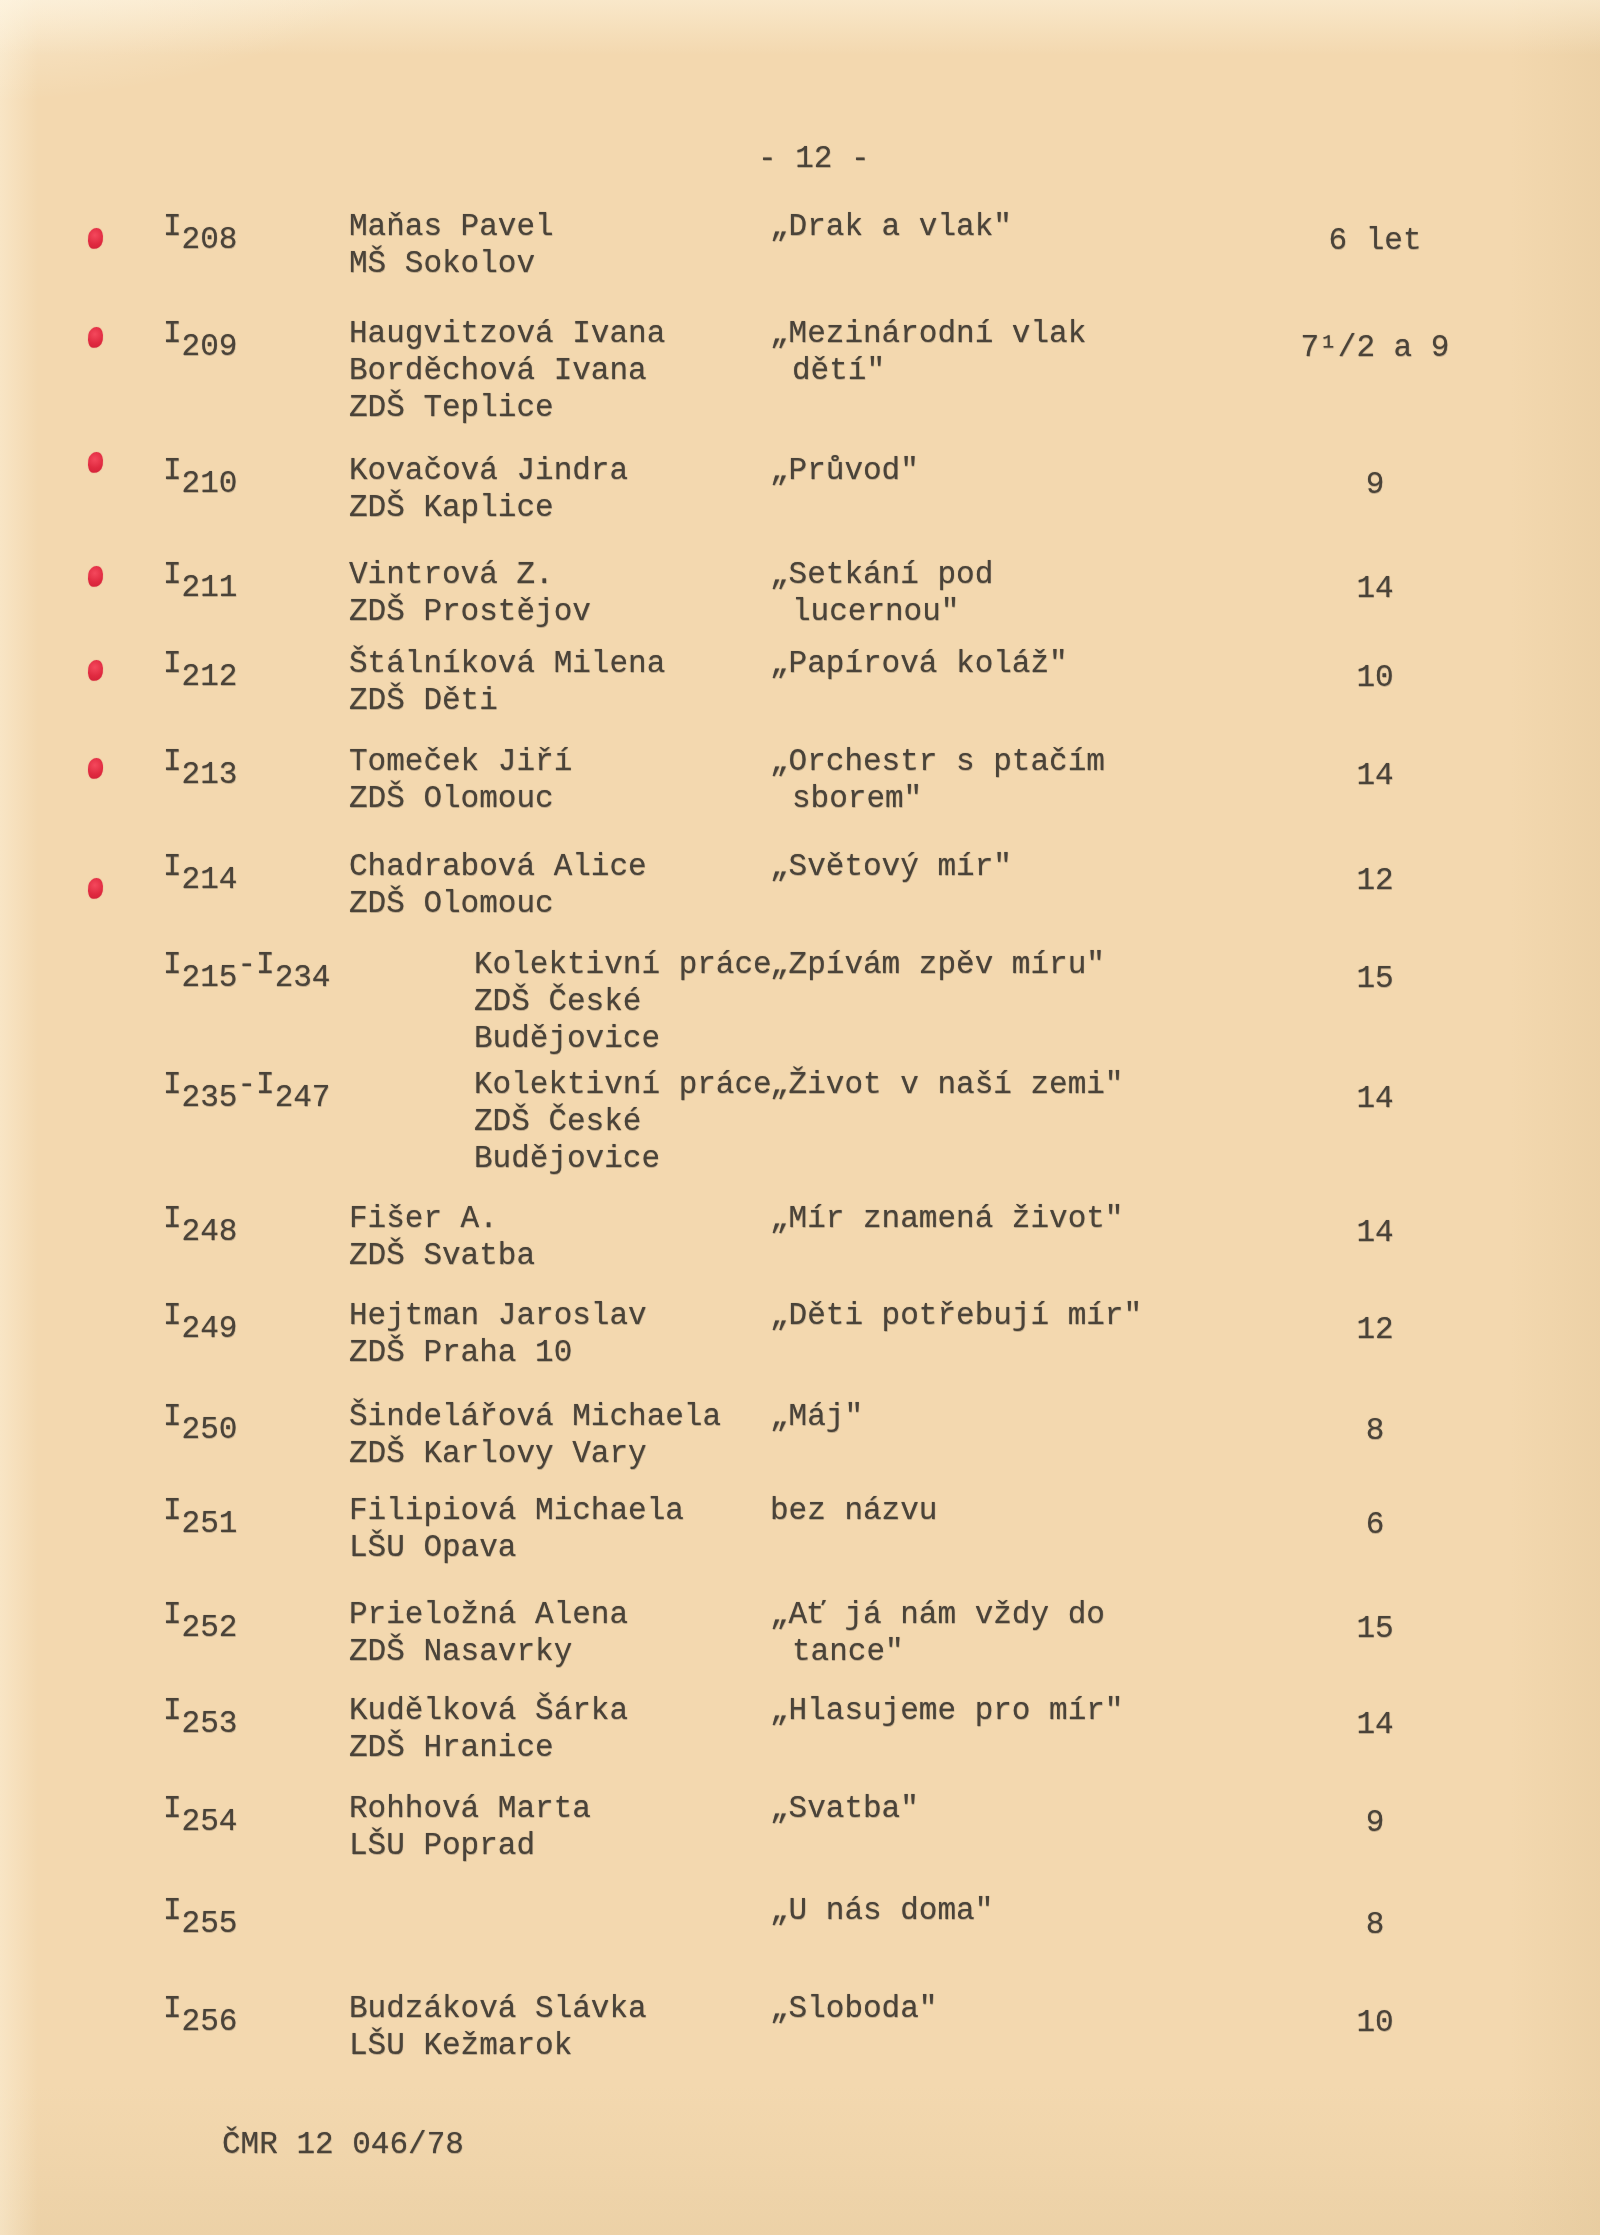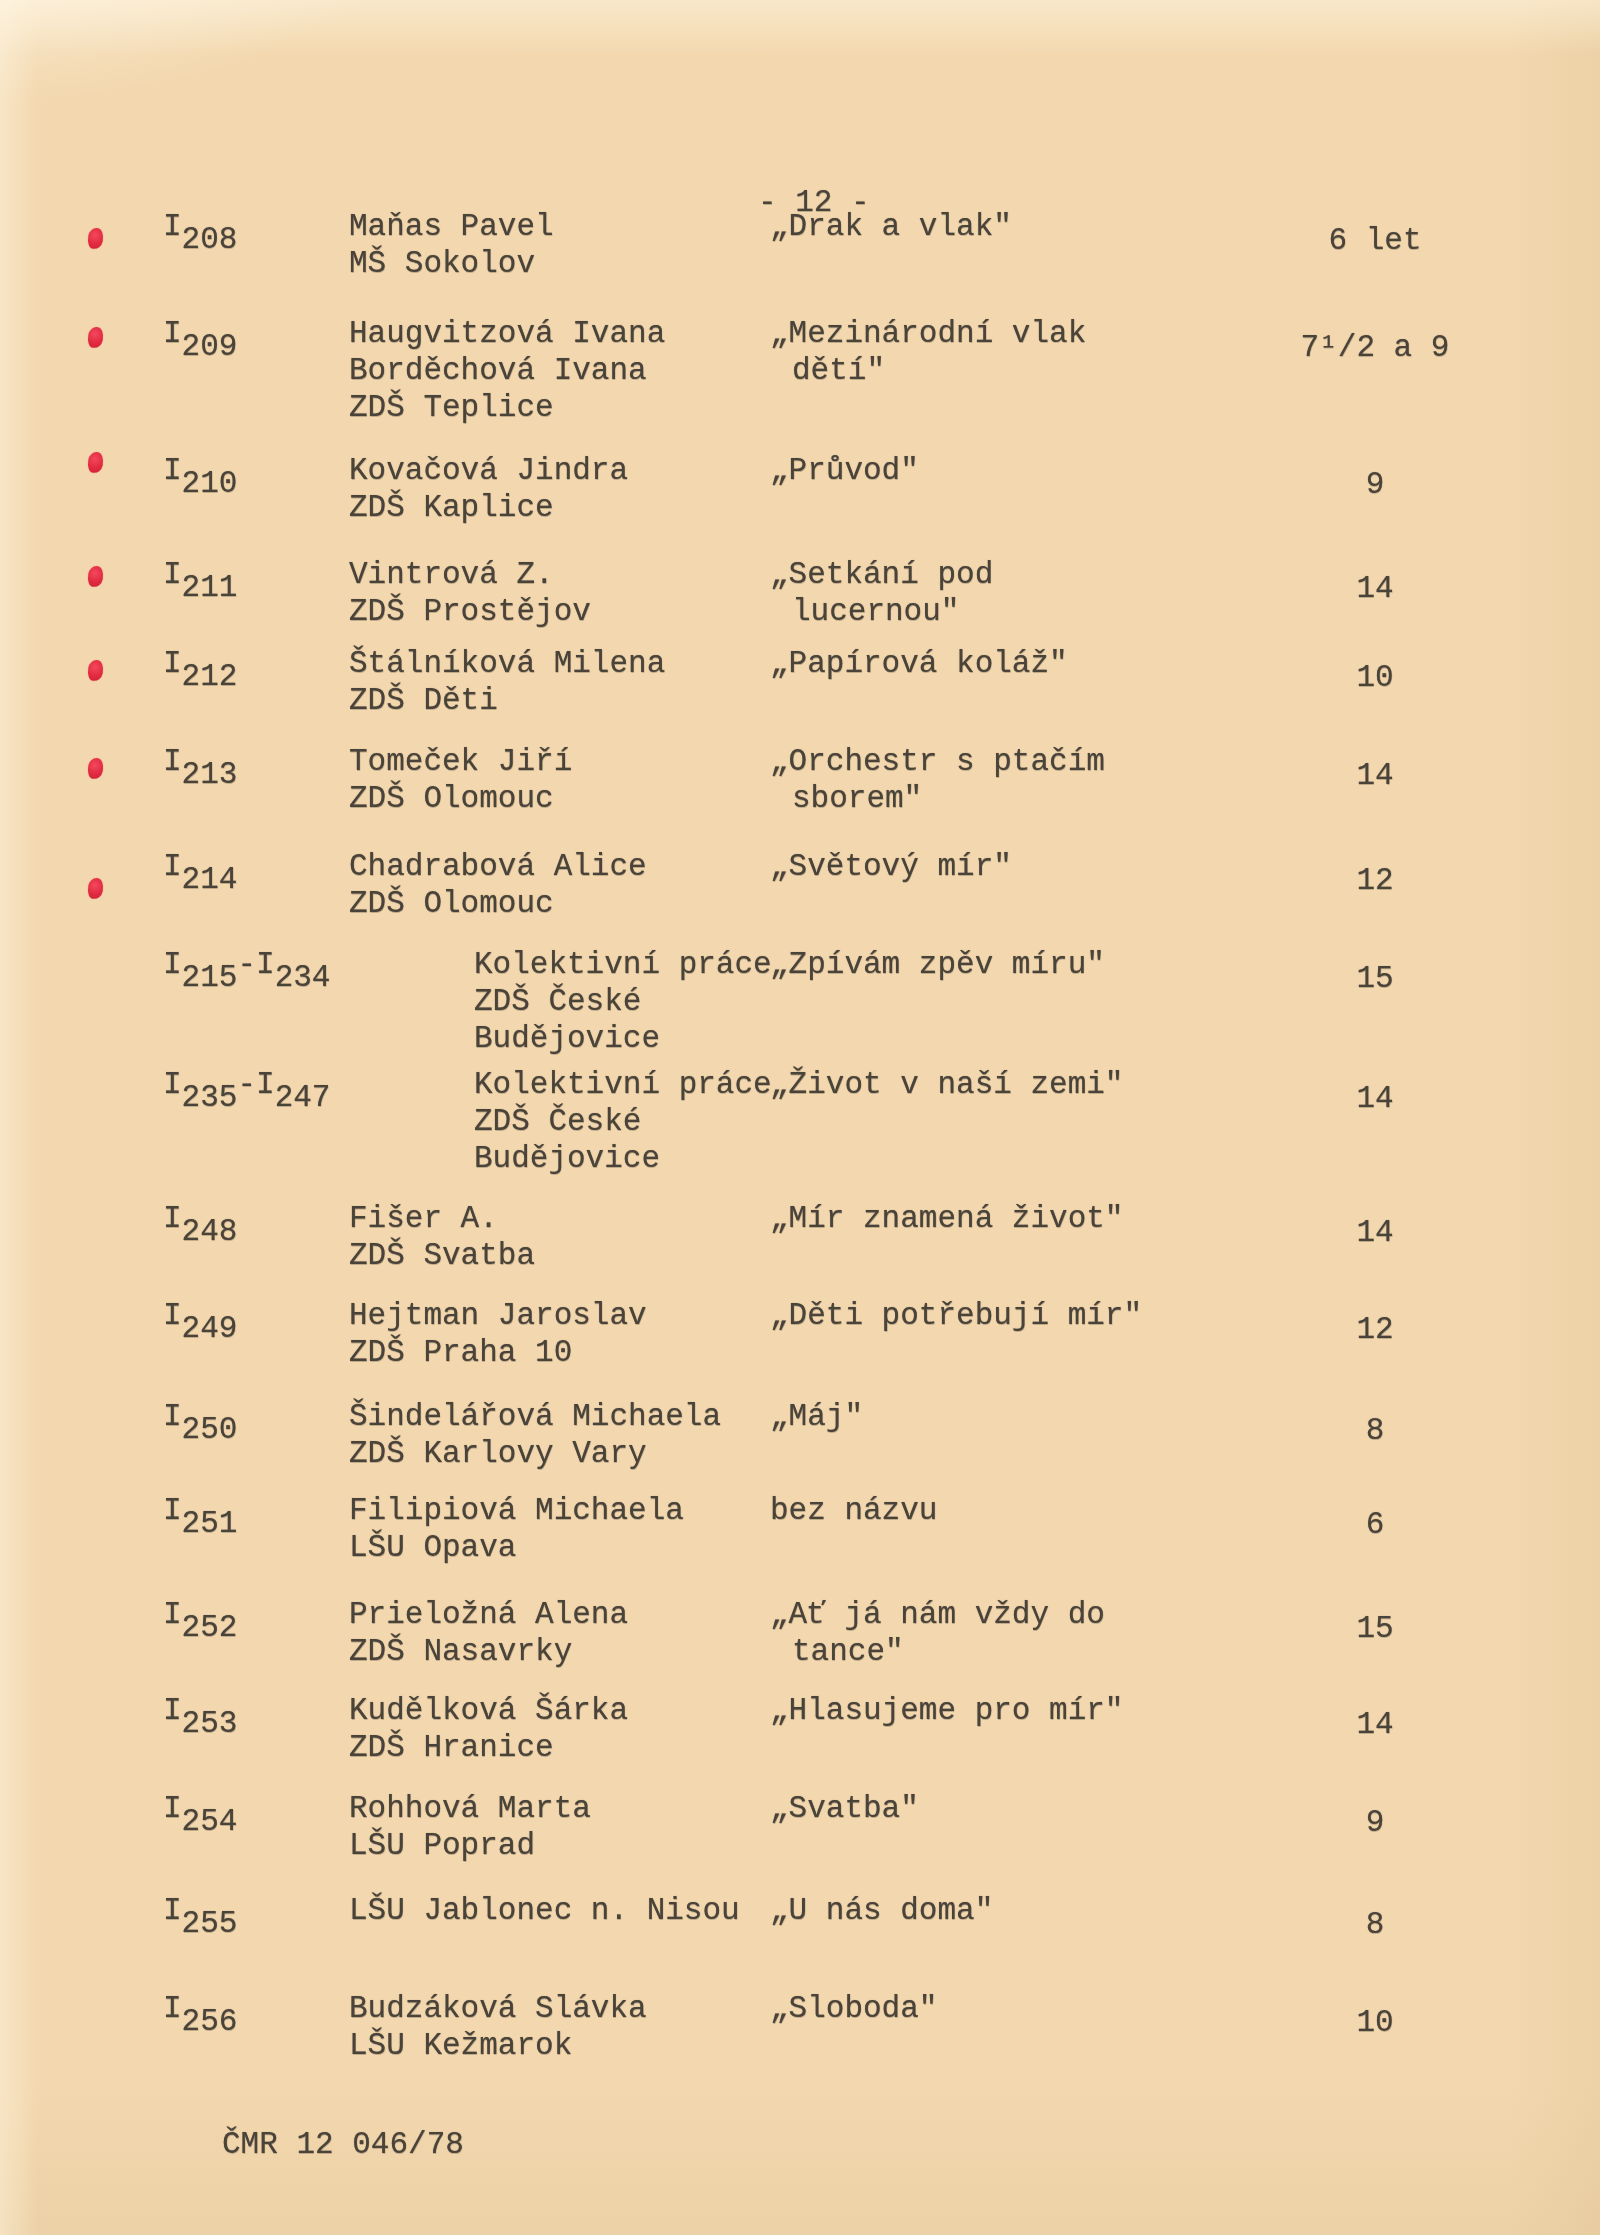--- a/index.html
+++ b/index.html
@@ -17,21 +17,21 @@
       linear-gradient(270deg, rgba(224,196,150,.35), rgba(224,196,150,0) 90px),
       linear-gradient(0deg, rgba(226,199,154,.4), rgba(226,199,154,0) 150px),
       #f3d8af;
     font-family:"Liberation Mono","DejaVu Sans Mono",monospace;
     color:#4a4339;
     font-size:31px;
     line-height:37px;
   }
   .page *{box-sizing:border-box;}
   .ink{text-shadow:0 0 1px rgba(74,67,57,.5), 0.4px 0.6px 0.5px rgba(90,76,60,.28);}
-  .pageno{position:absolute;top:140px;left:758px;white-space:pre;margin-top:44px;}
+  .pageno{position:absolute;top:140px;left:758px;white-space:pre;}
   .entries{position:absolute;inset:0;}
   .entry{position:absolute;left:0;top:0;width:100%;height:0;}
   .entry>div{position:absolute;top:0;}
   .idx{left:163px;white-space:pre;}
   .idx .sub{position:relative;top:.42em;}
   .names{left:349px;white-space:pre;}
   .names.collective{left:474px;}
   .titles{left:770px;white-space:pre;}
   .titles .line.cont{padding-left:22px;}
   .age{left:1293px;width:164px;text-align:center;white-space:pre;margin-top:14px;}
@@ -149,21 +149,21 @@
         <div class="age ink">14</div>
       </div>
       <div class="entry" style="top: 1790px;">
         <div class="idx ink">I<span class="sub">254</span></div>
         <div class="names ink"><div class="line">Rohhová Marta</div><div class="line">LŠU Poprad</div></div>
         <div class="titles ink"><div class="line">„Svatba"</div></div>
         <div class="age ink">9</div>
       </div>
       <div class="entry" style="top: 1892px;">
         <div class="idx ink">I<span class="sub">255</span></div>
-        <div class="names ink"><div class="line">LŠU Jablonec n. Nisou</div></div>
+        <div class="names ink"></div>
         <div class="titles ink"><div class="line">„U nás doma"</div></div>
         <div class="age ink">8</div>
       </div>
       <div class="entry" style="top: 1990px;">
         <div class="idx ink">I<span class="sub">256</span></div>
         <div class="names ink"><div class="line">Budzáková Slávka</div><div class="line">LŠU Kežmarok</div></div>
         <div class="titles ink"><div class="line">„Sloboda"</div></div>
         <div class="age ink">10</div>
       </div>
     </div>

